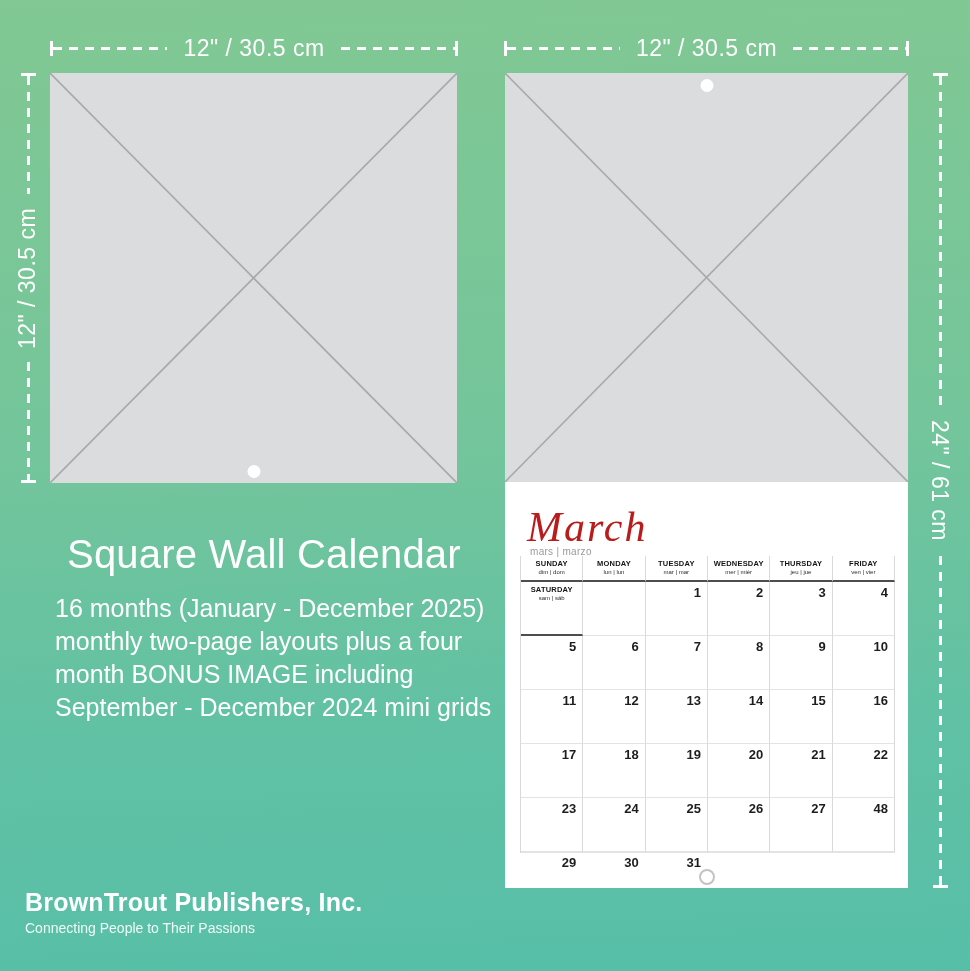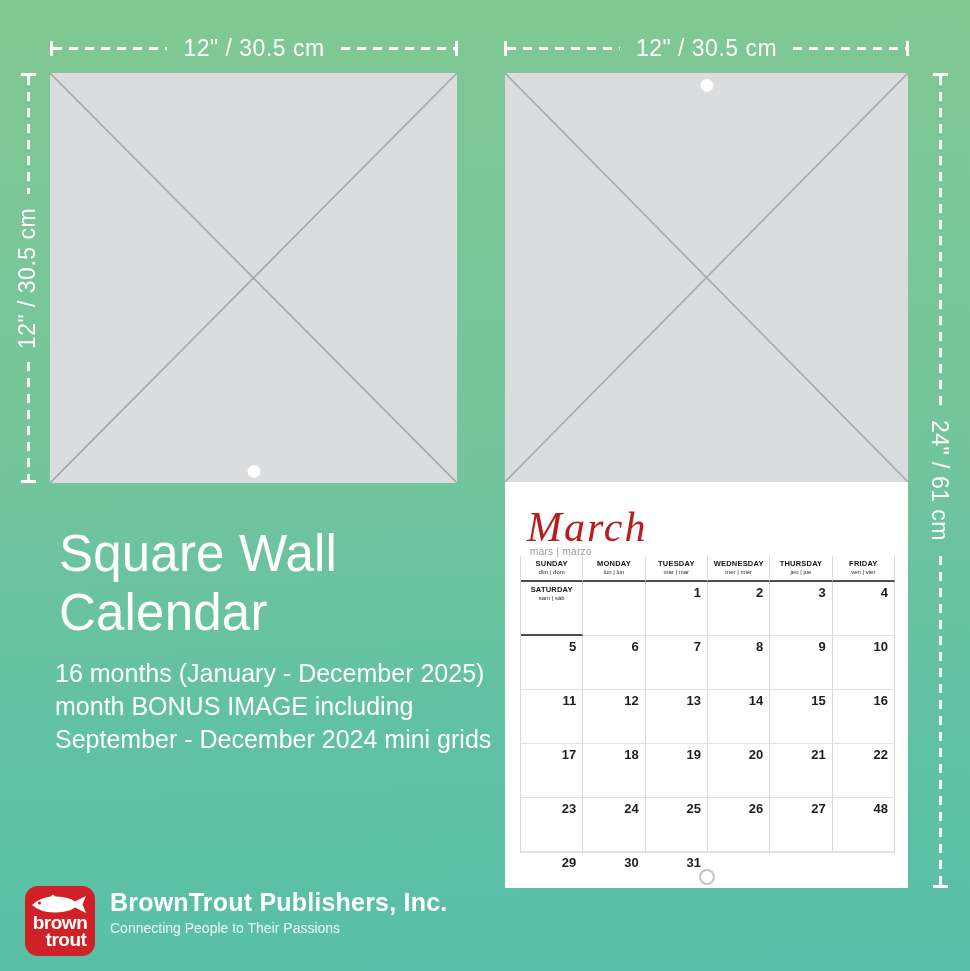--- a/index.html
+++ b/index.html
@@ -20,21 +20,21 @@
   .rot-ccw{transform:rotate(-90deg);}
   .rot-cw{transform:rotate(90deg);}
 
   
   .ph-square{position:absolute;background:#dbdcde;}
   .ph-square svg{position:absolute;inset:0;width:100%;height:100%;}
   .hole{position:absolute;left:50%;transform:translateX(-50%);width:13px;height:13px;border-radius:50%;background:#fff;}
 
   
   .copy{position:absolute;left:55px;top:520px;width:450px;color:#fff;}
-  .copy h1{margin:4px;font-size:51px;font-weight:400;letter-spacing:.2px;}
+  .copy h1{margin:12px;font-size:40px;font-weight:400;letter-spacing:.2px;}
   .desc{margin-top:15px;font-size:25px;line-height:33px;font-weight:400;}
 
   
   .page{position:absolute;left:505px;top:482px;width:403px;height:406px;background:#fff;}
   .month-title{position:absolute;left:22px;top:24px;font-family:"Liberation Serif",serif;
     font-style:italic;font-size:42px;color:#b91c1c;letter-spacing:2px;line-height:1;}
   .month-sub{position:absolute;left:25px;top:64px;font-size:10px;color:#9a9a9a;letter-spacing:.3px;}
   .cal-grid{position:absolute;left:15px;right:13px;top:74px;bottom:35px;display:grid;
     grid-template-columns:repeat(6,1fr);grid-template-rows:26px repeat(5,1fr);
     border-left:1px solid #d9d9d9;}
@@ -112,20 +112,21 @@
       <div class="dim-label rot-cw">24" / 61 cm</div>
     </div>
     <div class="dash-v"></div>
     <div class="tick-h"></div>
   </div>
 
   <div class="copy">
     <h1>Square Wall Calendar</h1>
     <div class="desc">
       <div>16 months (January - December 2025)</div>
+      <div>monthly two-page layouts plus a four</div>
       <div>month BONUS IMAGE including</div>
       <div>September - December 2024 mini grids</div>
     </div>
   </div>
 
   <div class="page">
     <div class="month-title">March</div>
     <div class="month-sub">mars | marzo</div>
     <div class="cal-grid">
         <div class="hcell">
@@ -251,30 +252,19 @@
           <span class="dnum">31</span>
         </div>
         <div class="dcell"></div>
         <div class="dcell"></div>
         <div class="dcell"></div>
       </div>
     <div class="page-hole"></div>
   </div>
 
   <div class="footer">
-    <div class="logo">
-      <svg viewBox="0 0 62 26">
-        <path d="M3 13 Q12 4 27 4.5 Q40 5 46 9.5 L57 4 L53.5 12.5 L57 21 L46 15.5 Q40 20 27 20.5 Q12 21 3 13 Z" fill="#ffffff"></path>
-        <circle cx="10.5" cy="11" r="1.6" fill="#d02127"></circle>
-        <path d="M20 5.5 L24 2.5 L27 5 Z" fill="#ffffff"></path>
-      </svg>
-      <div class="logo-text">
-        <div class="l1">brown</div>
-        <div class="l2">trout</div>
-      </div>
-    </div>
     <div class="f-col">
       <div class="company">BrownTrout Publishers, Inc.</div>
       <div class="tagline">Connecting People to Their Passions</div>
     </div>
   </div>
 
 </div>
 
 </body></html>

